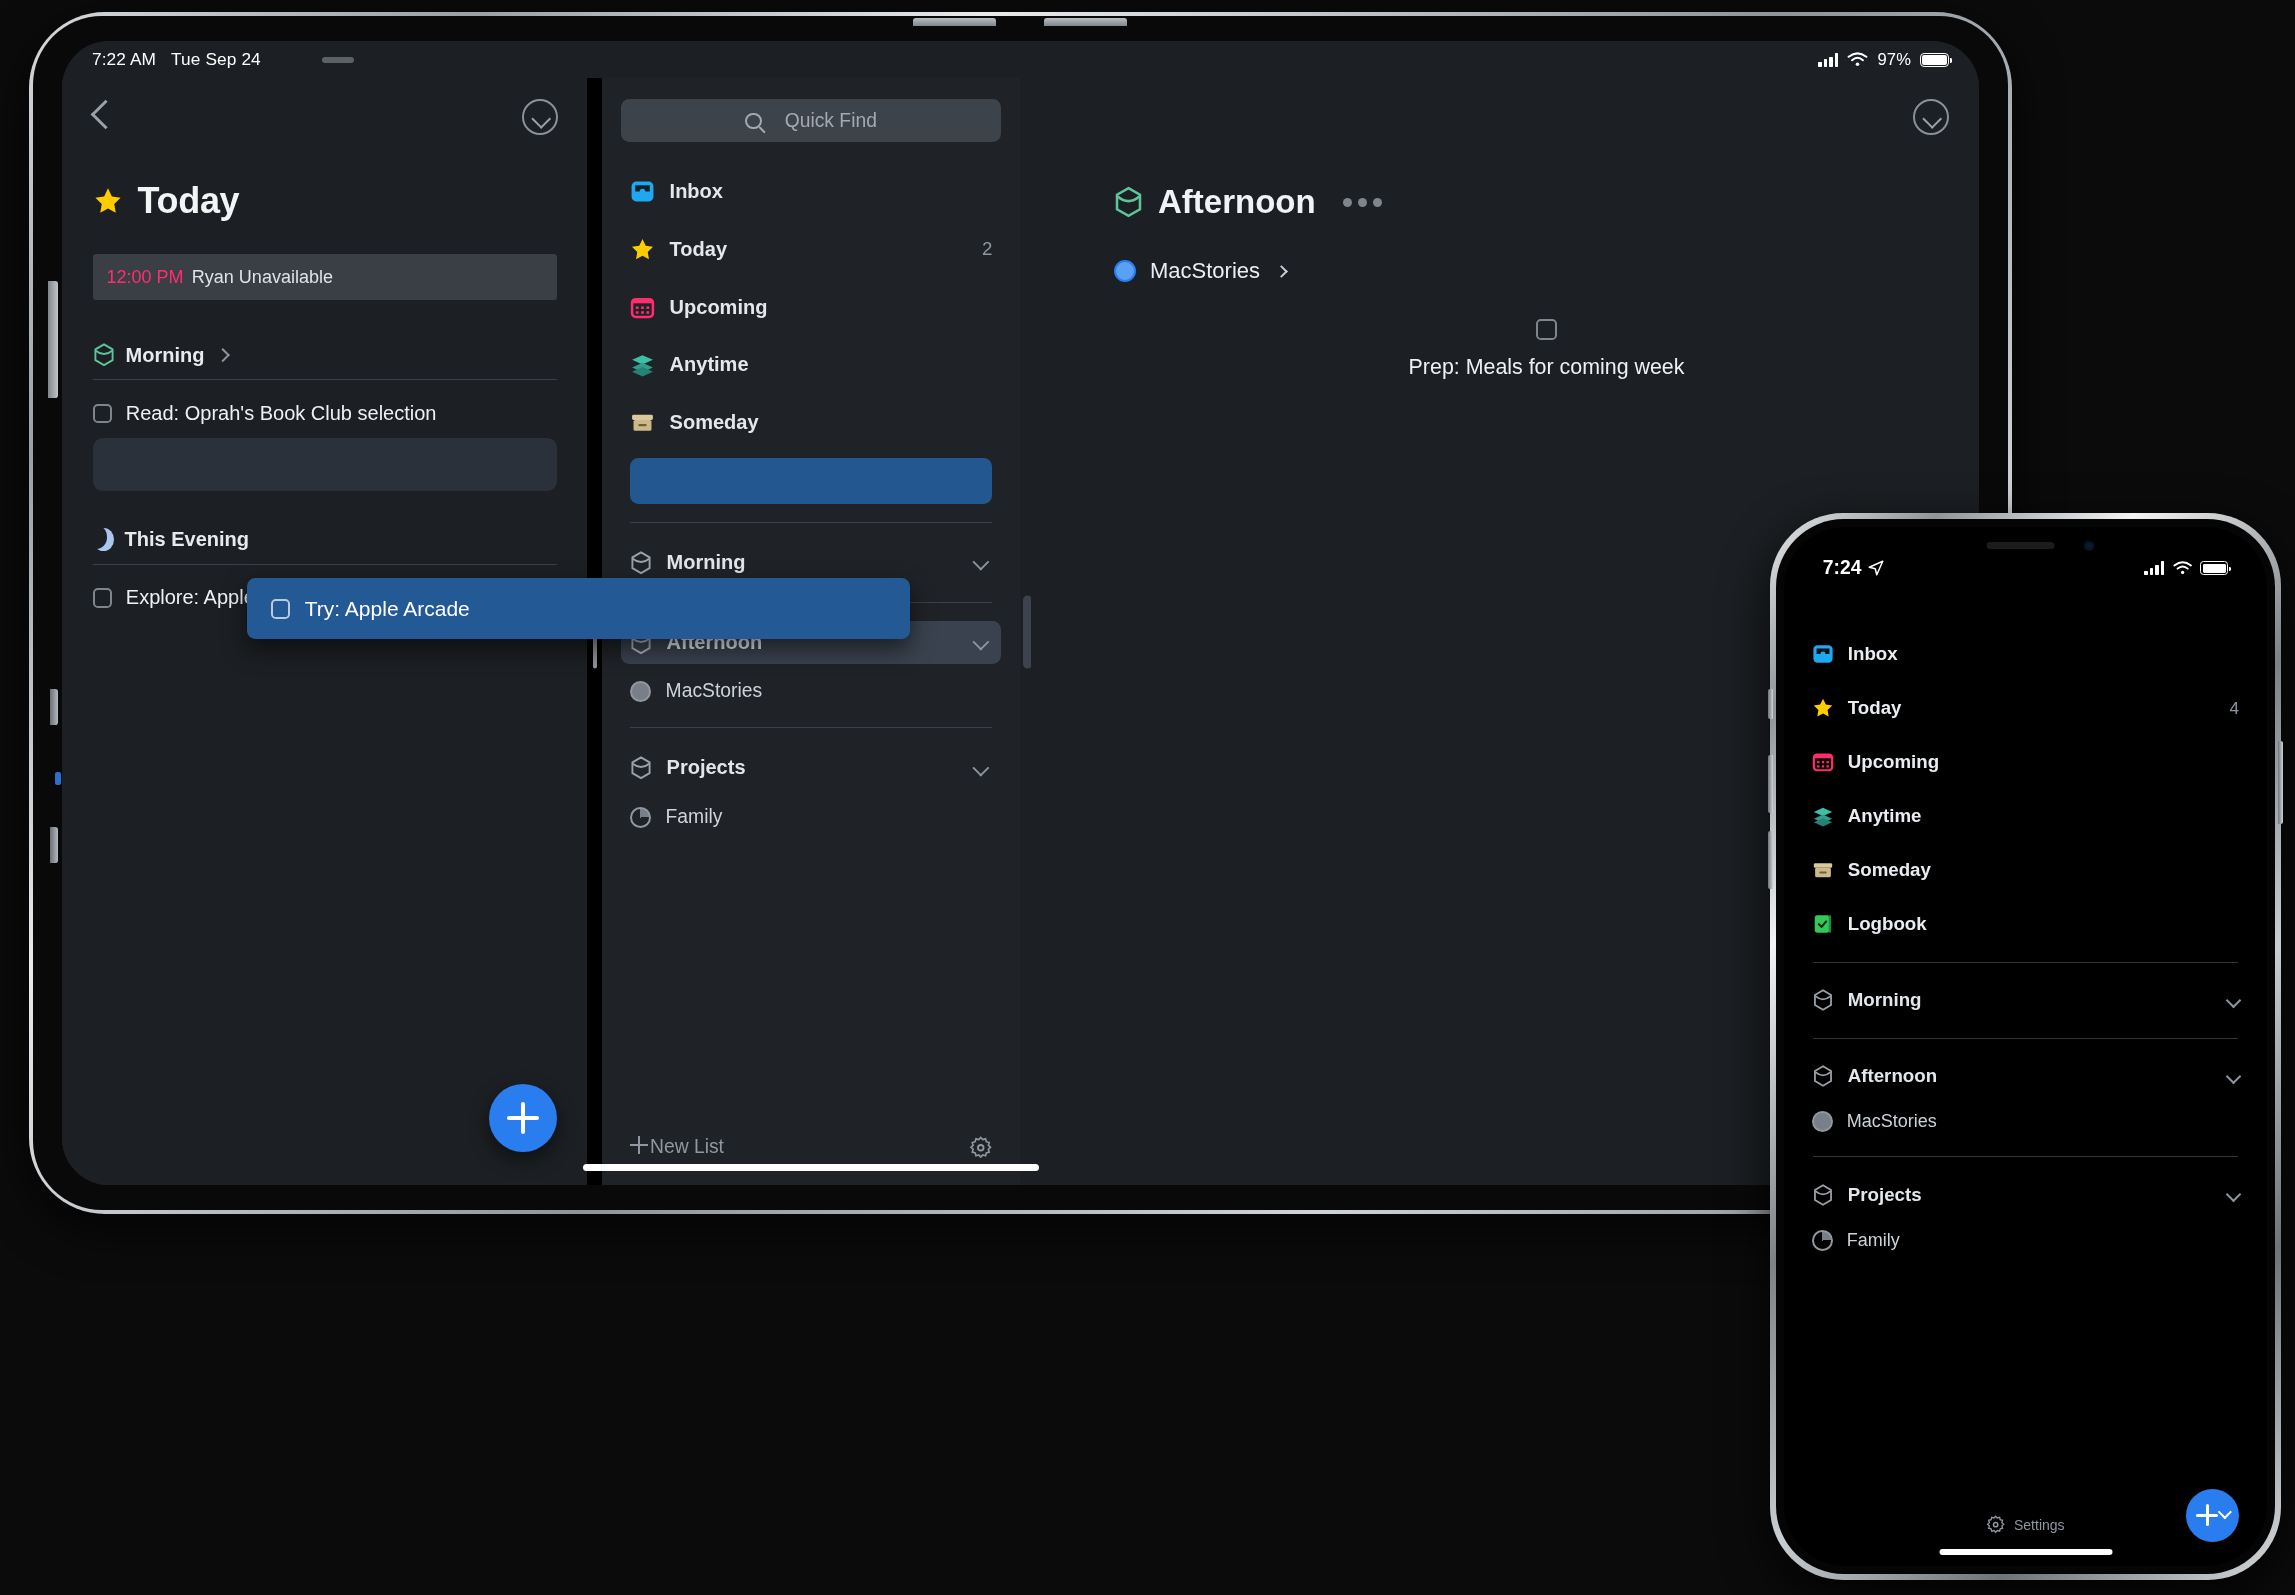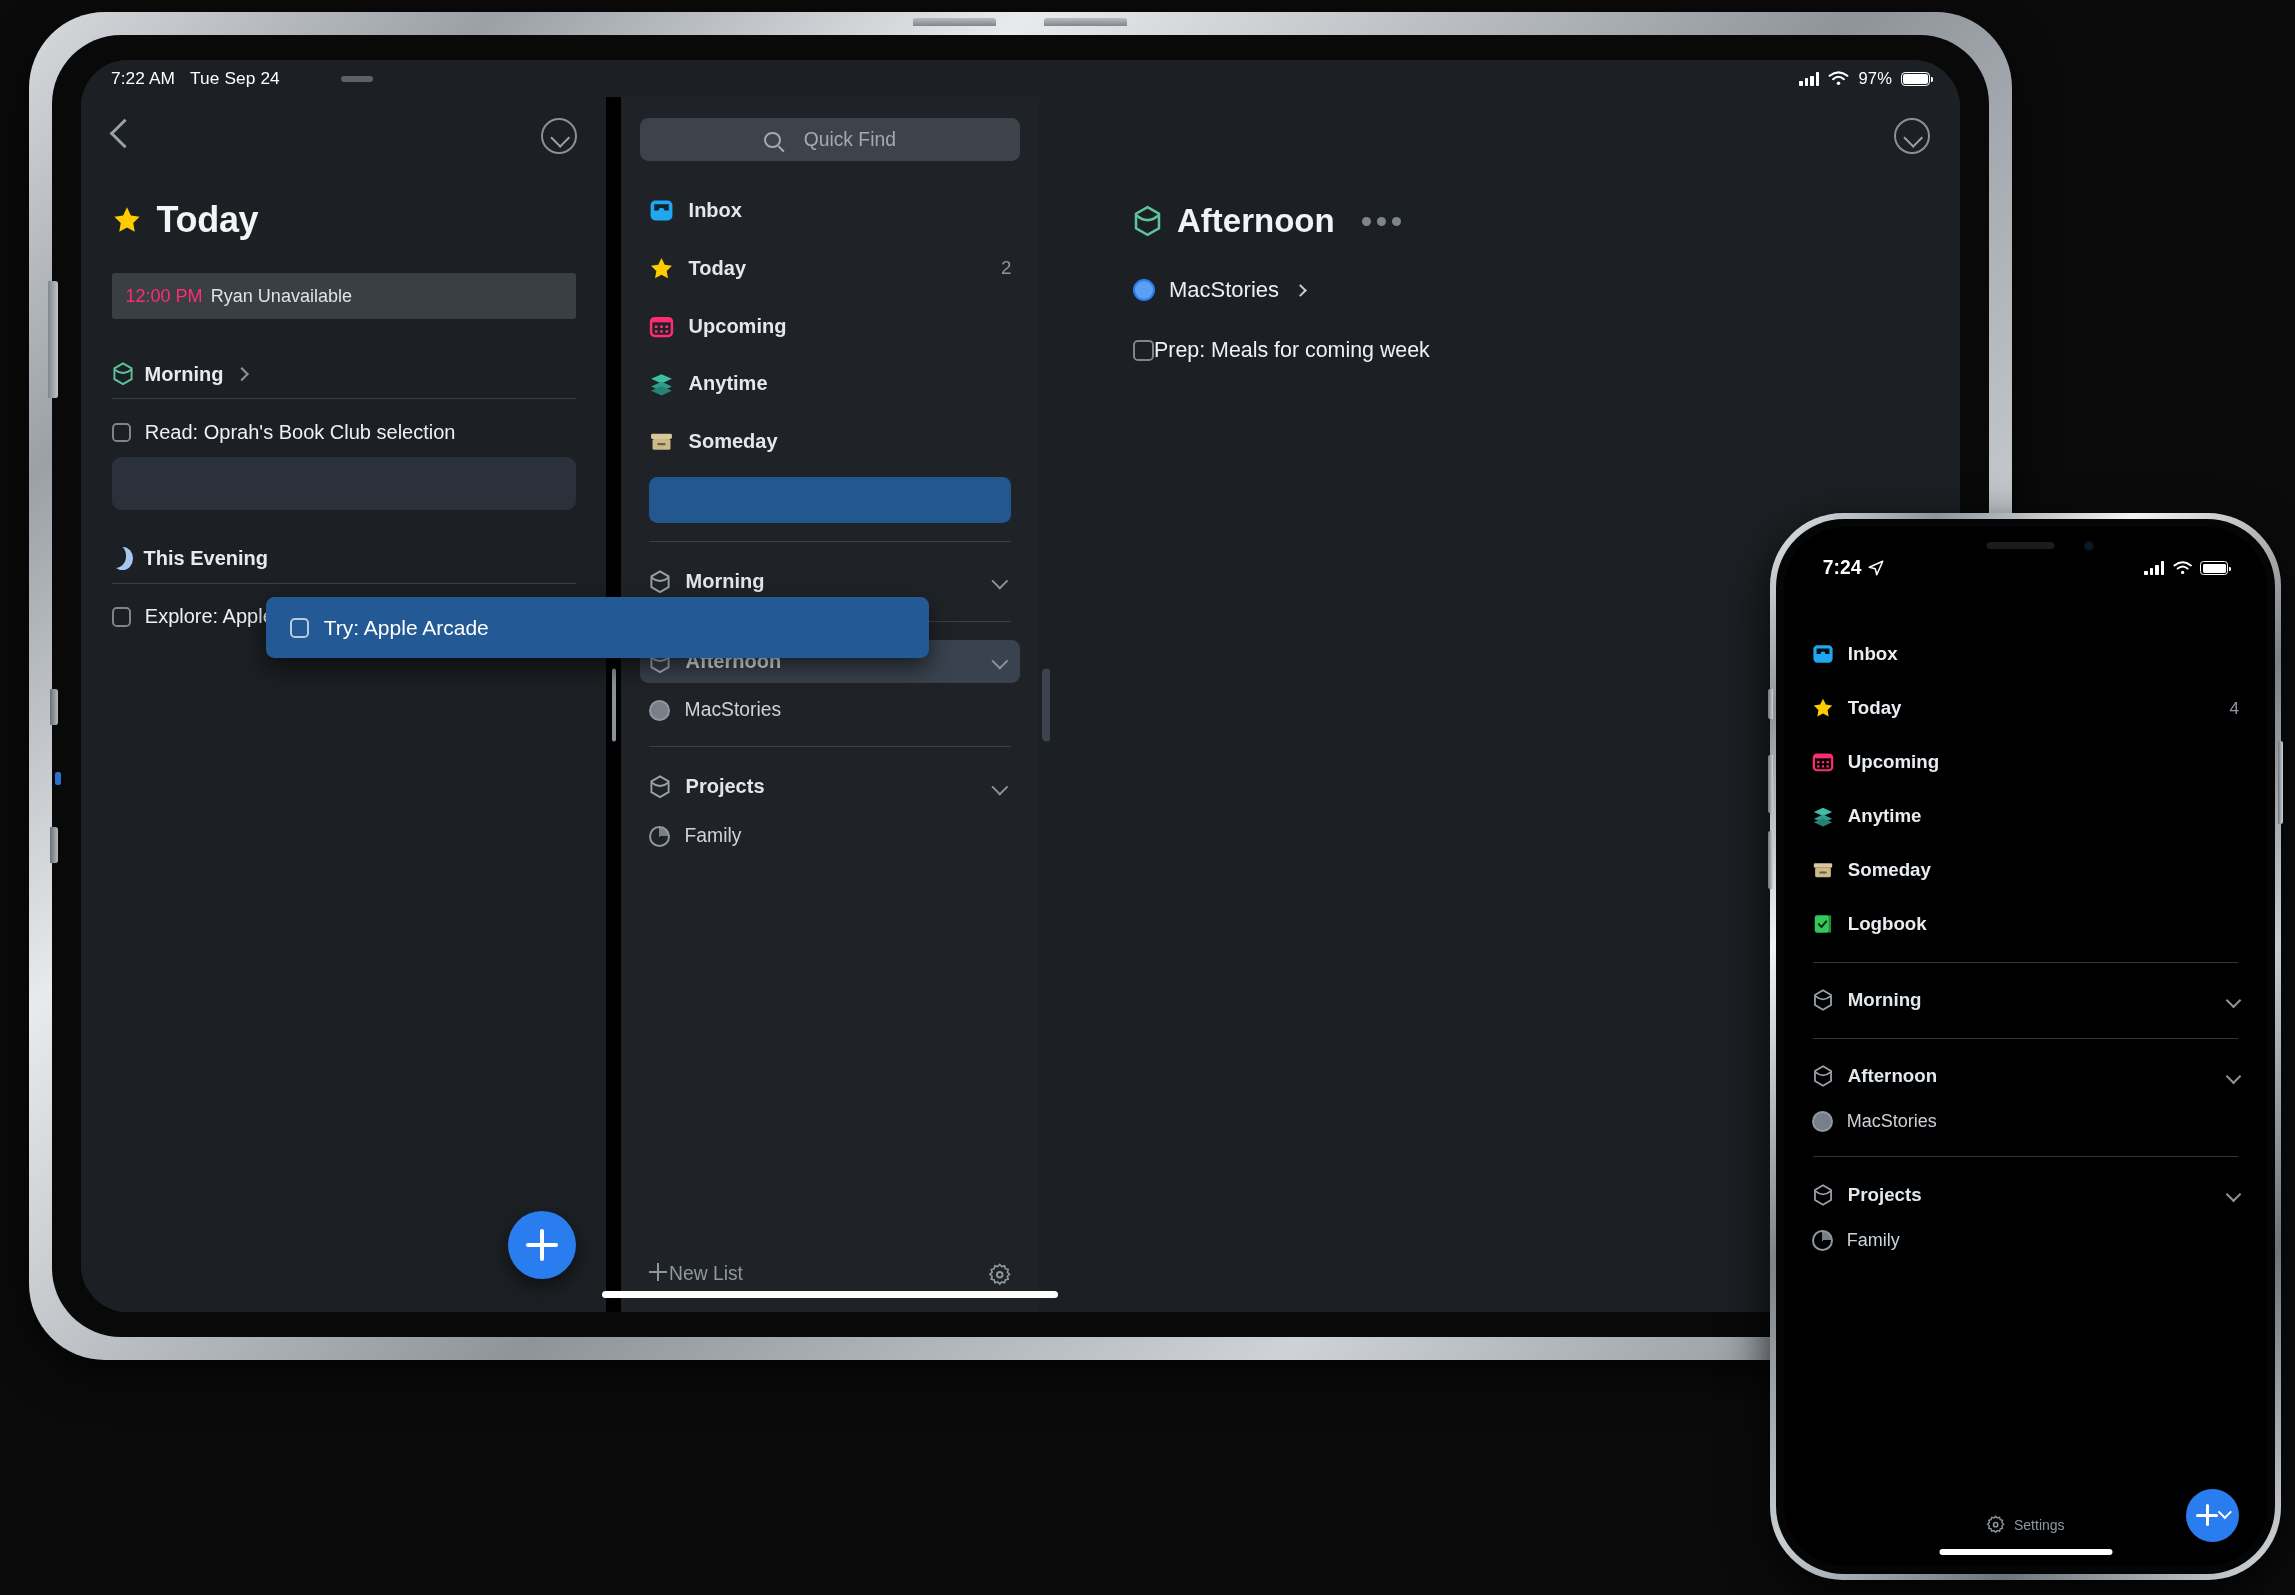--- a/index.html
+++ b/index.html
@@ -7,24 +7,24 @@
     width: 2295px; height: 1596px;
     background: #0a0a0a;
     font-family: "Liberation Sans", sans-serif;
     overflow: hidden;
   }
   .stage { position: relative; width: 2295px; height: 1596px; background: #0b0b0c; }
 
   
   .ipad-frame {
     position: absolute; left: 29px; top: 12.4px;
-    width: 1983px; height: 1348px;
+    width: 1983px; height: 1202px;
     border-radius: 76px;
     background: linear-gradient(135deg,#d8dadd 0%,#9aa0a6 14%,#e8eaec 30%,#8e949a 55%,#cfd3d7 78%,#7e858b 100%);
-    padding: 23px;
+    padding: 4px;
     box-shadow: 0 14px 48px rgba(0,0,0,.75);
   }
   .ipad-bezel {
     width: 100%; height: 100%;
     border-radius: 69px;
     background: #09090a;
     padding: 25px 29px;
   }
   .ipad-screen {
     width: 100%; height: 100%;
@@ -208,21 +208,21 @@
     border-right:2.8px solid #9aa1a9;border-bottom:2.8px solid #9aa1a9;transform:rotate(45deg);}
   .det-title { display:flex; align-items:center; gap: 15px; margin: 28px 0 0 83px; }
   .det-title .t { font-size: 33px; font-weight: 700; color:#f1f4f7; }
   .dots { display:flex; gap:6.2px; margin-left: 12.4px; }
   .dots i { width:9px;height:9px;border-radius:50%;background:#7e858d;display:block; }
   .det-proj { display:flex; align-items:center; gap:14px; margin: 37px 0 0 83px; }
   .det-proj .lab { font-size: 22px; color:#eceff2; }
   .det-proj .chev { width:9px;height:9px;border-right:2.8px solid #c6ccd2;border-top:2.8px solid #c6ccd2;
     transform:rotate(45deg); margin-left:2.8px;}
   .bdot { width:22px;height:22px;border-radius:50%;border:2.8px solid #2a7def;background:#5aa0f5;flex:none;}
-  .det-todo { display:flex; align-items:center; margin: 35px 0 0 83px; }
+  .det-todo { display:flex; align-items:center; gap: 15px; margin: 35px 0 0 83px; flex-direction: column; }
   .det-todo .txt { font-size: 21.4px; color:#eef1f4; }
   .det-todo .cbox { width:21px;height:21px; }
 
   
   .iphone-frame {
     position: absolute; left: 1770px; top: 513px;
     width: 511px; height: 1067px;
     border-radius: 73px;
     background: linear-gradient(130deg,#e6e8ea 0%,#8f9599 12%,#f2f3f4 26%,#7d8286 45%,#c9ced2 62%,#6f7478 80%,#d6dadd 100%);
     padding: 6.2px;

